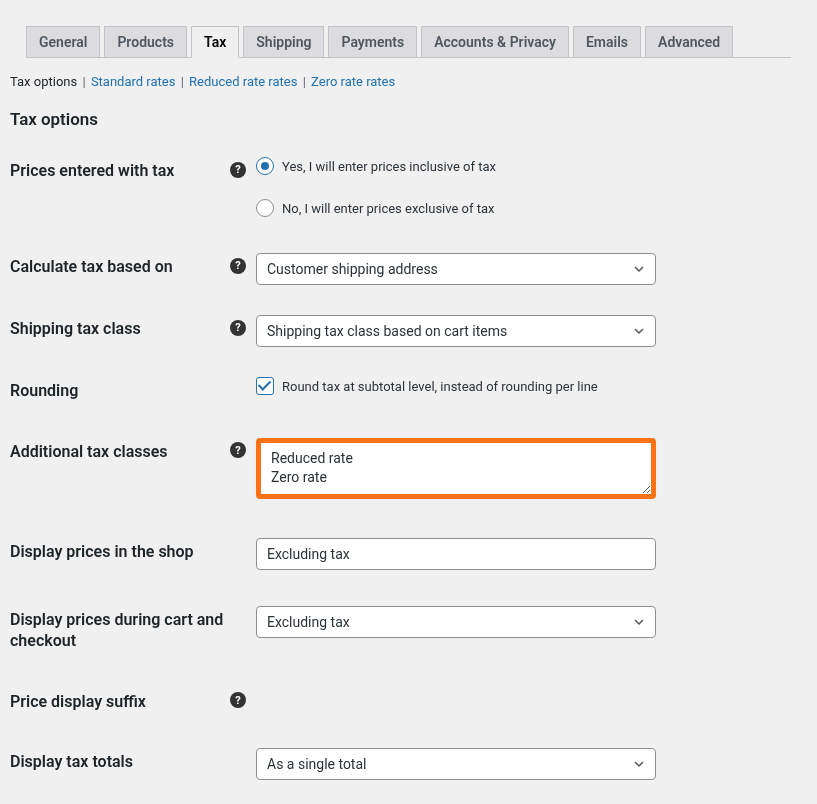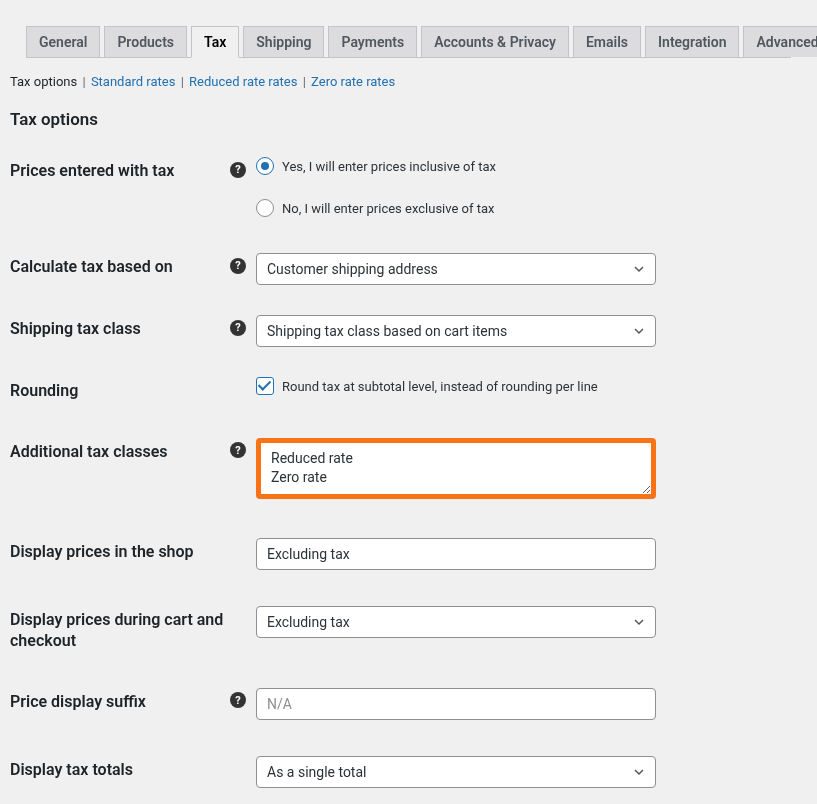--- a/index.html
+++ b/index.html
@@ -205,21 +205,20 @@
 
 
 <div class="nav-tabs">
   <a class="nav-tab">General</a>
   <a class="nav-tab">Products</a>
   <a class="nav-tab active">Tax</a>
   <a class="nav-tab">Shipping</a>
   <a class="nav-tab">Payments</a>
   <a class="nav-tab">Accounts &amp; Privacy</a>
   <a class="nav-tab">Emails</a>
-  <a class="nav-tab">Integration</a>
   <a class="nav-tab">Advanced</a>
 </div>
 
 
 <div class="subsubsub">
   <span class="cur">Tax options</span>
   <span class="sep">|</span>
   <a>Standard rates</a>
   <span class="sep">|</span>
   <a>Reduced rate rates</a>
@@ -323,25 +322,20 @@
           </svg>
         </span>
     </div>
   </div>
 </div>
 
 
 <div class="form-row">
   <div class="label-col">Price display suffix</div>
   <div class="help-col"><span class="help-icon">?</span></div>
-  <div class="field-col">
-    <div class="text-box placeholder">
-      <span>N/A</span>
-    </div>
-  </div>
 </div>
 
 
 <div class="form-row">
   <div class="label-col">Display tax totals</div>
   <div class="help-col"></div>
   <div class="field-col">
     <div class="select-box">
       <span>As a single total</span>
       <span class="chevron">

